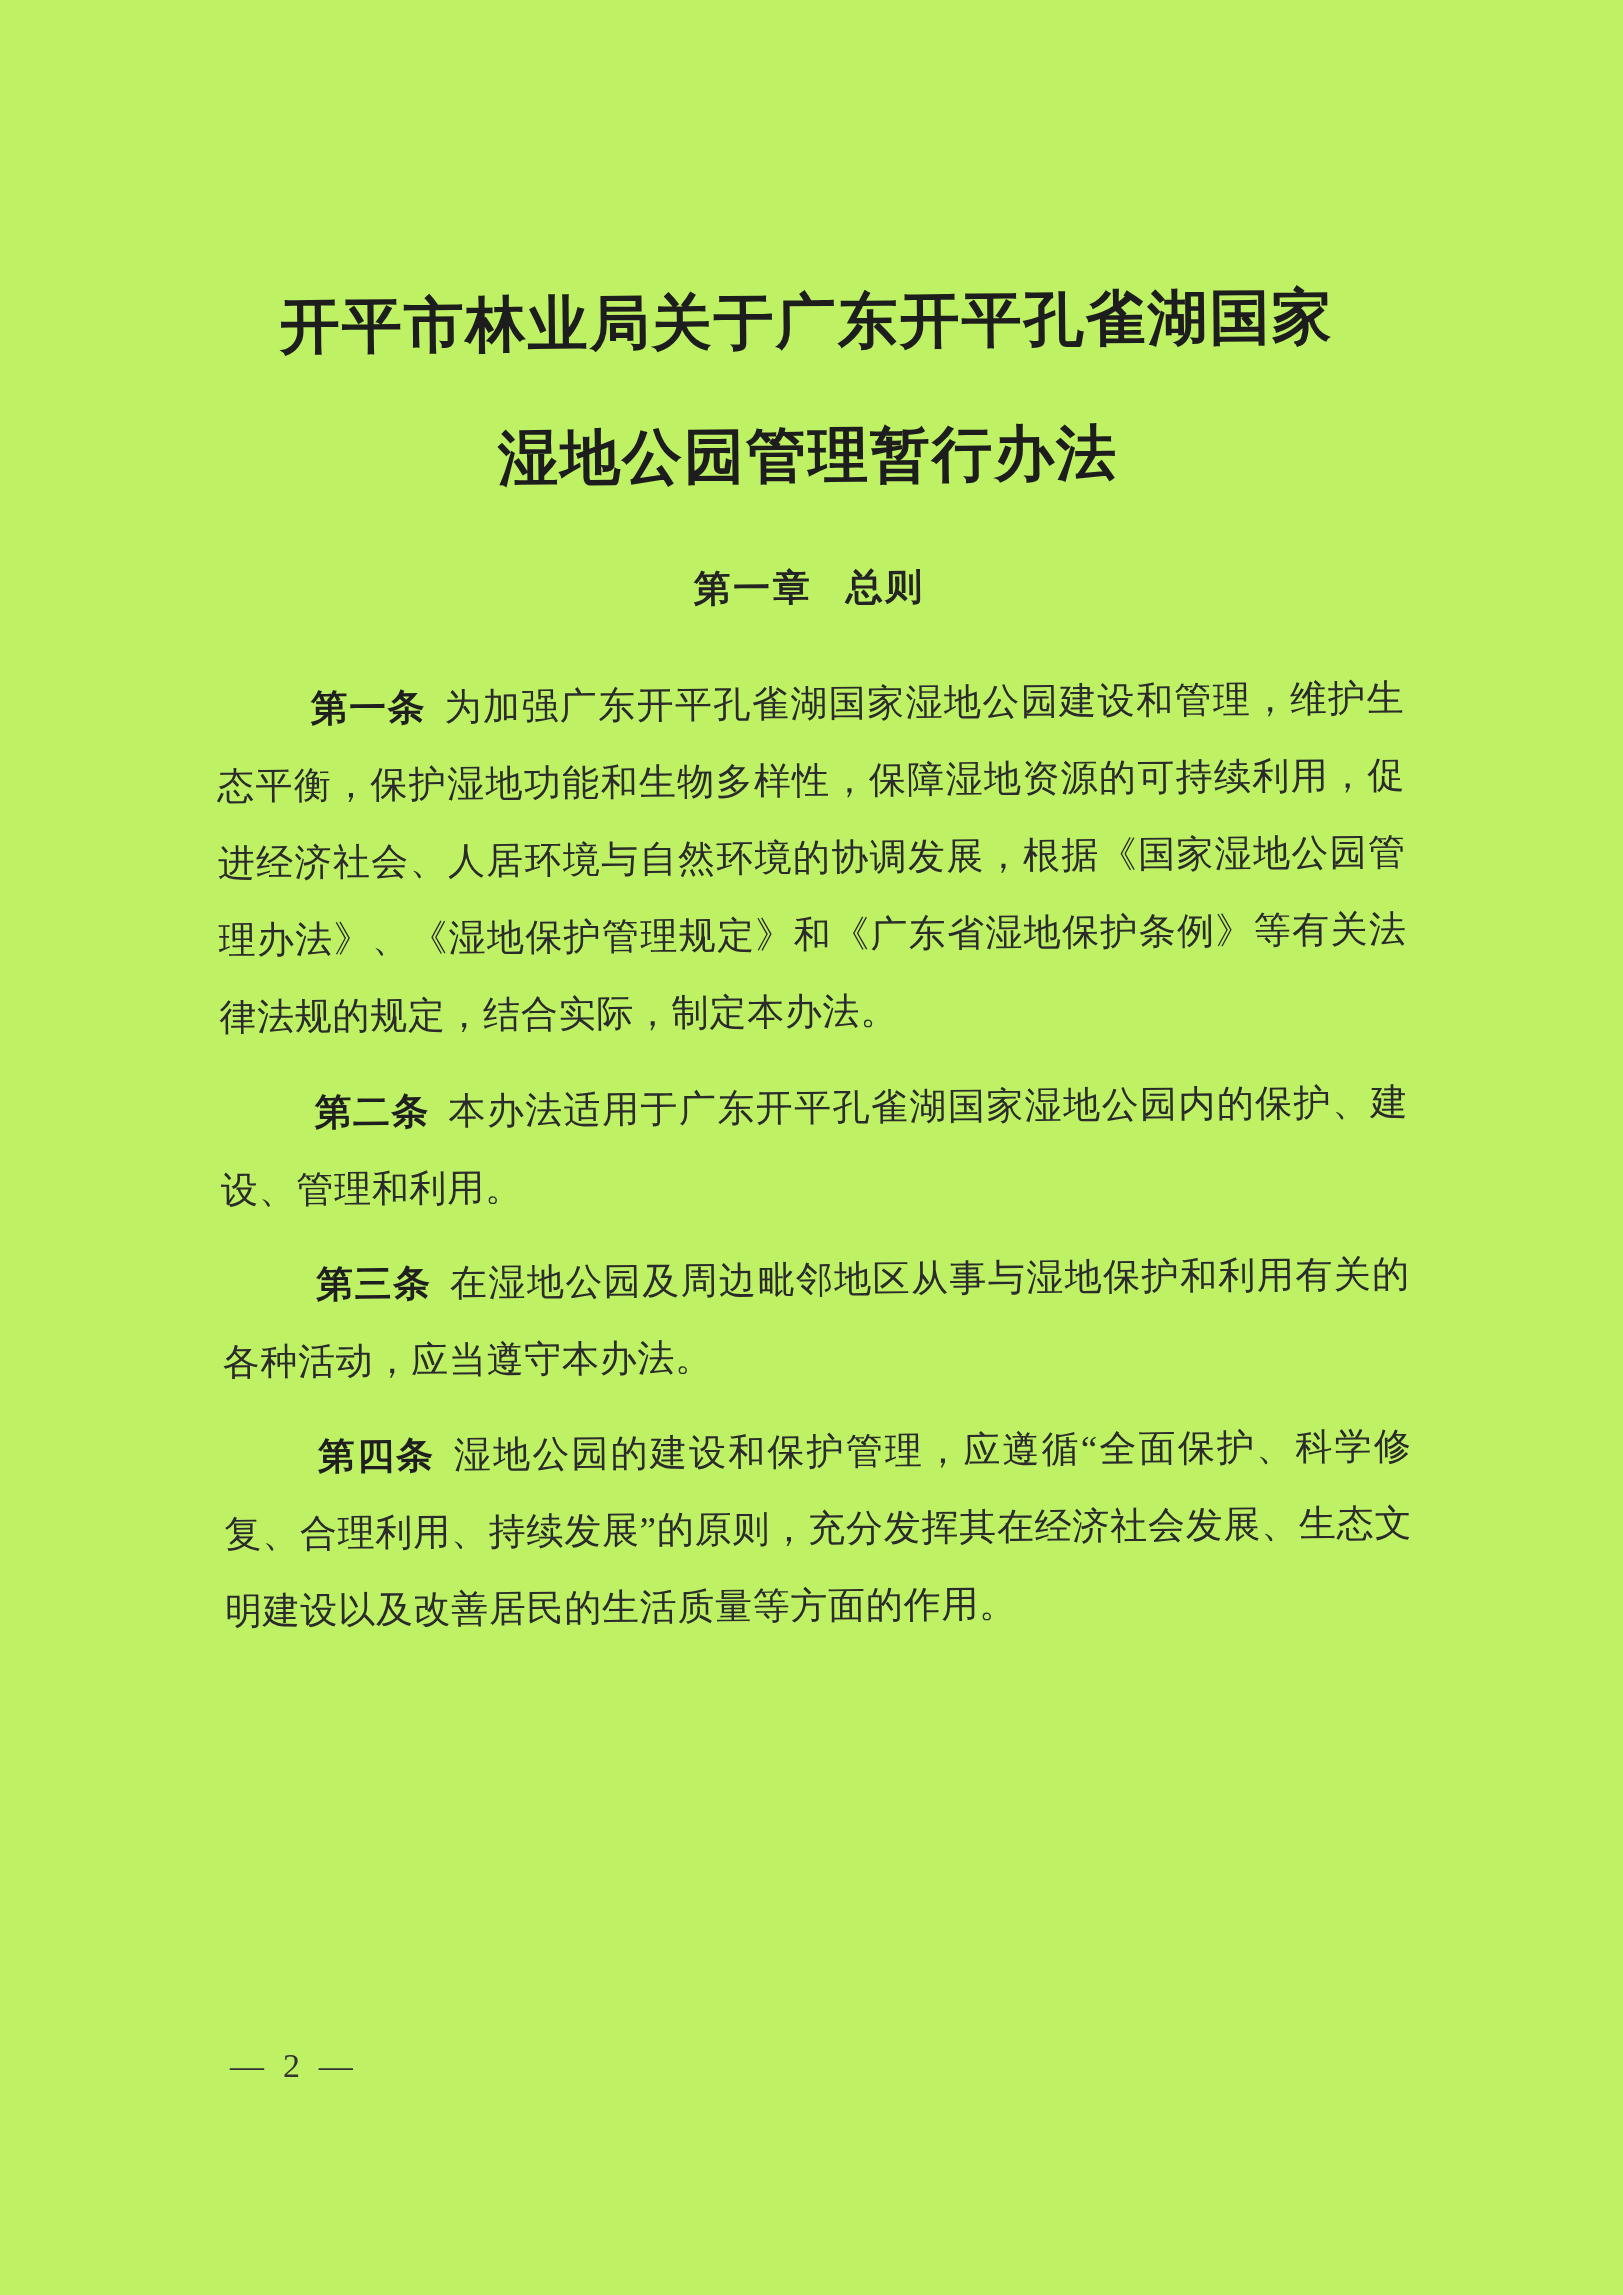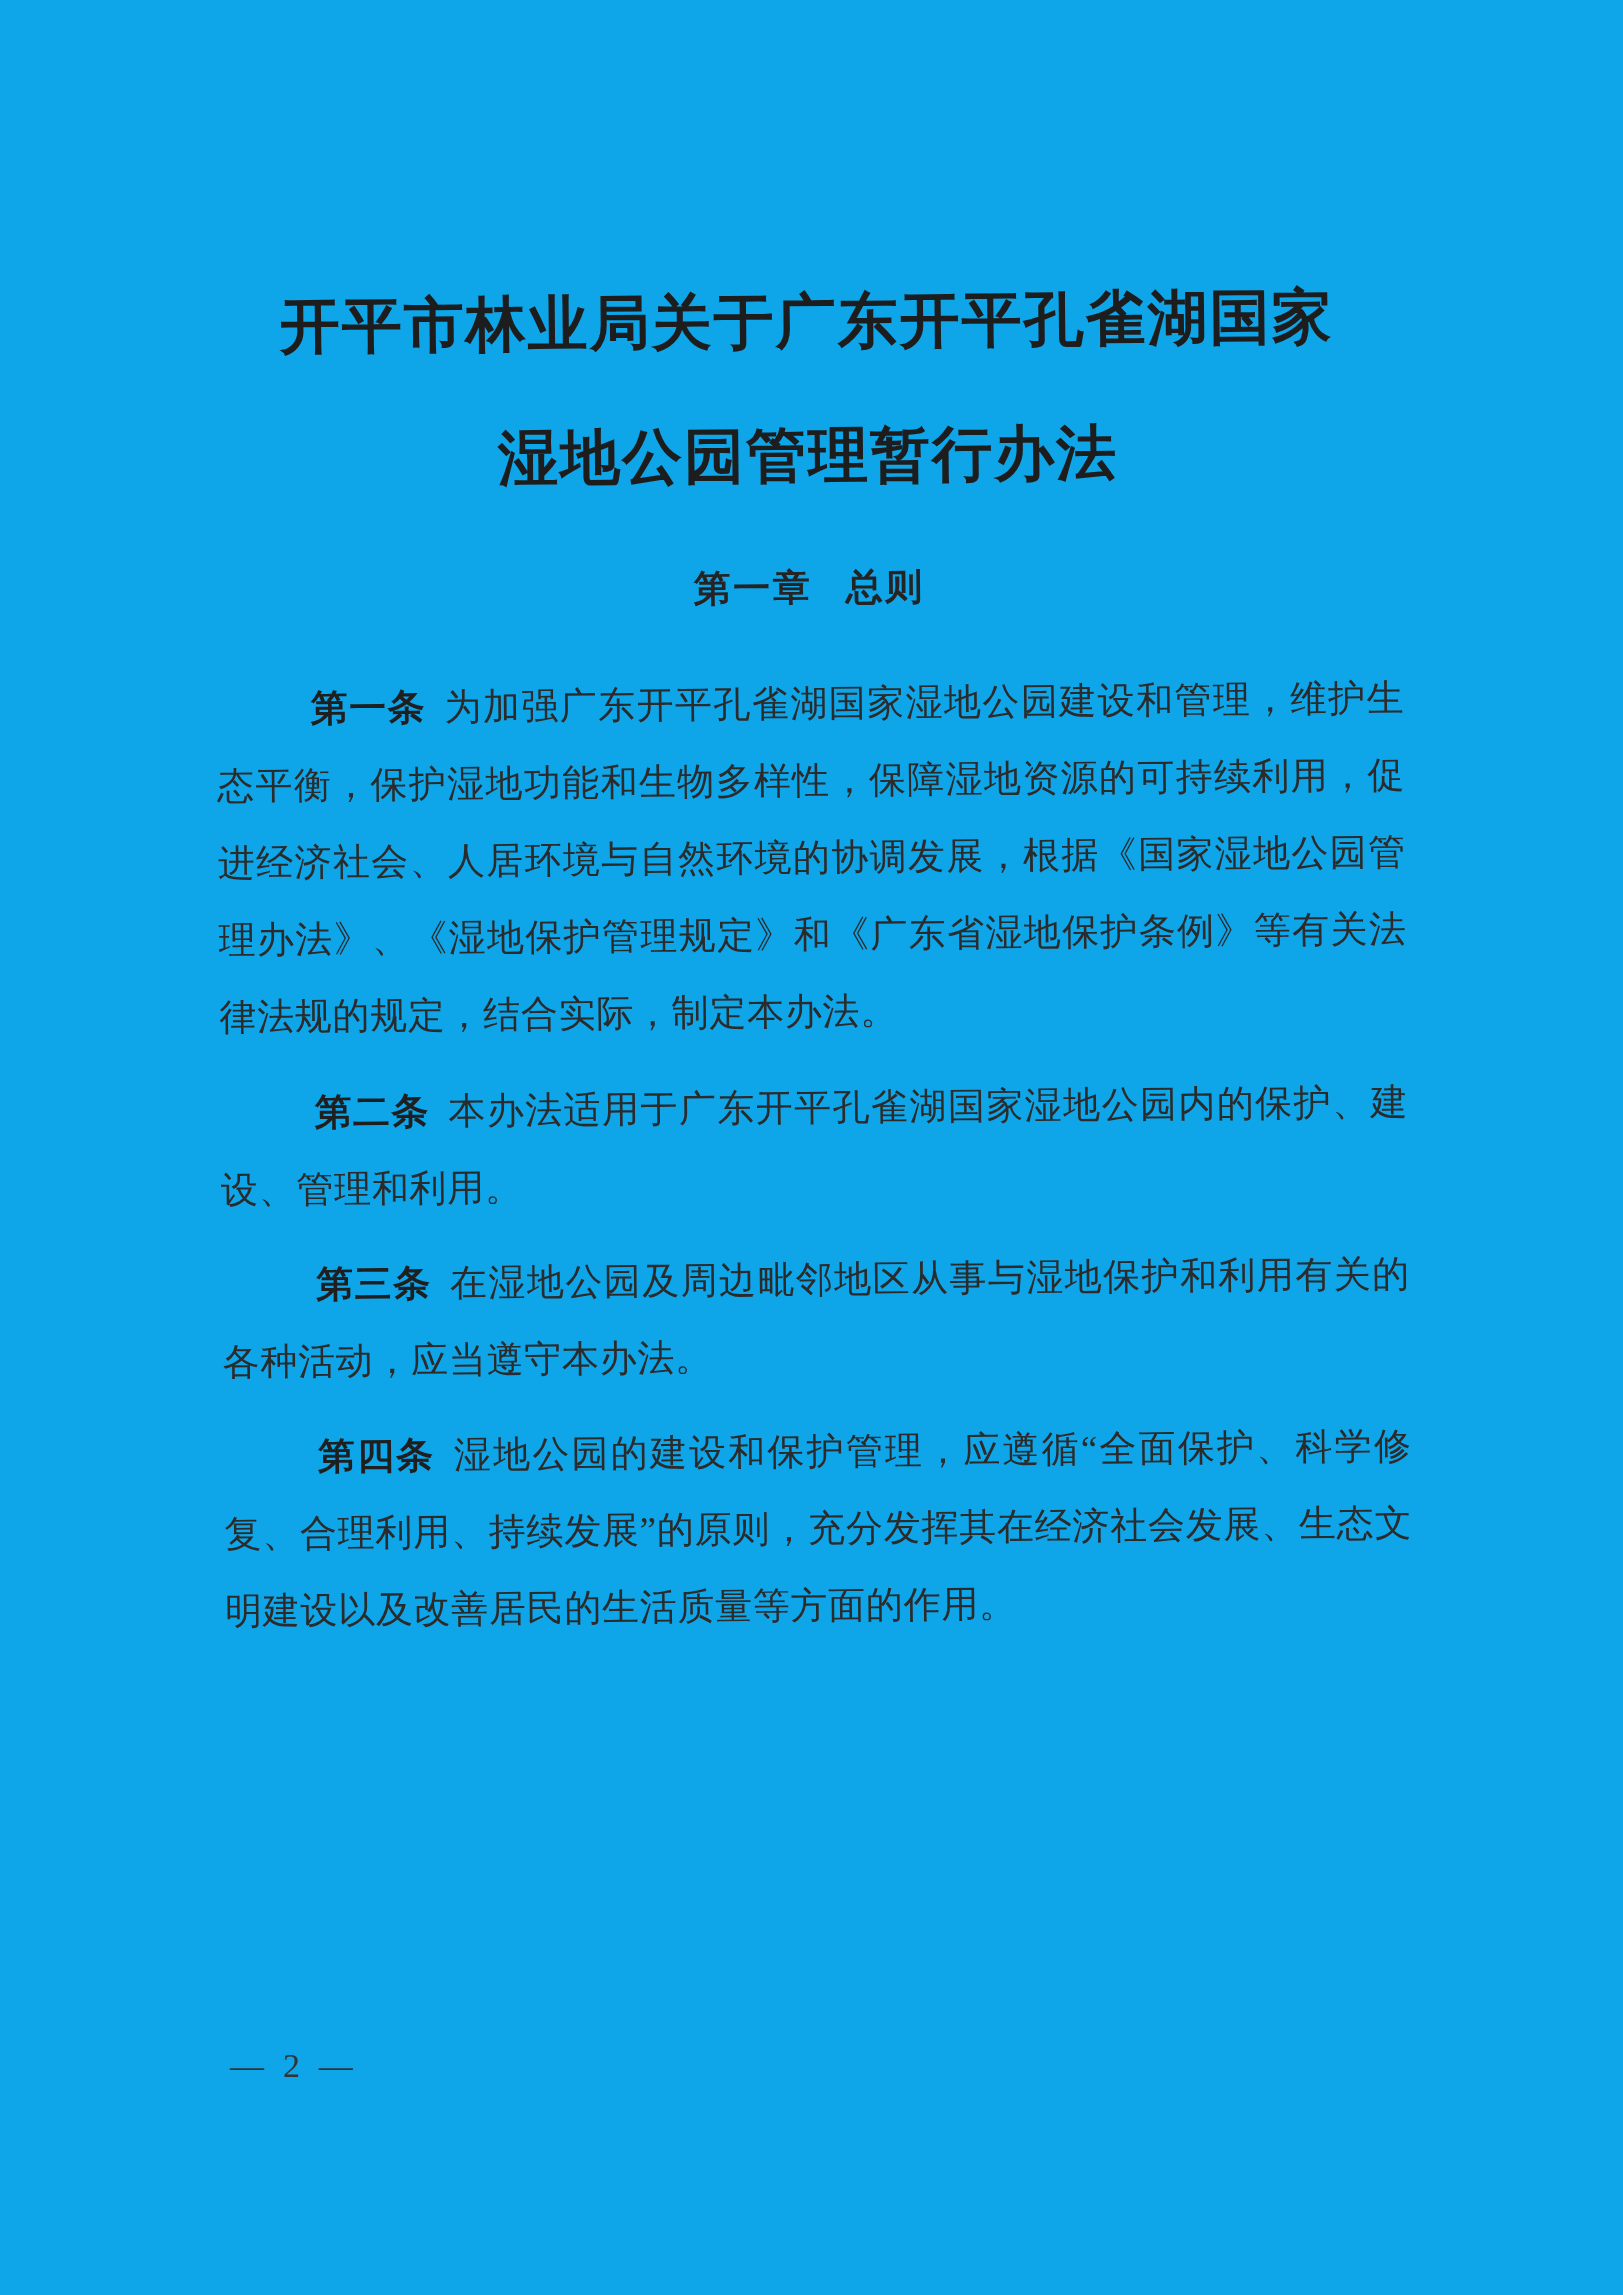--- a/index.html
+++ b/index.html
@@ -10,21 +10,21 @@
     width: 1623px;
     height: 2295px;
     background: #fcfcfb;
     position: relative;
     overflow: hidden;
     font-family: "Liberation Serif", "DejaVu Serif", serif;
   }
   .page {
     position: absolute;
     inset: 0;
-    background: #0ea5e9;
+    background: #bef264;
   }
   .content {
     position: absolute;
     left: 219px;
     width: 1188px;
     top: 0;
     transform: rotate(-0.55deg);
     transform-origin: 50% 982px;
   }
   .title {

